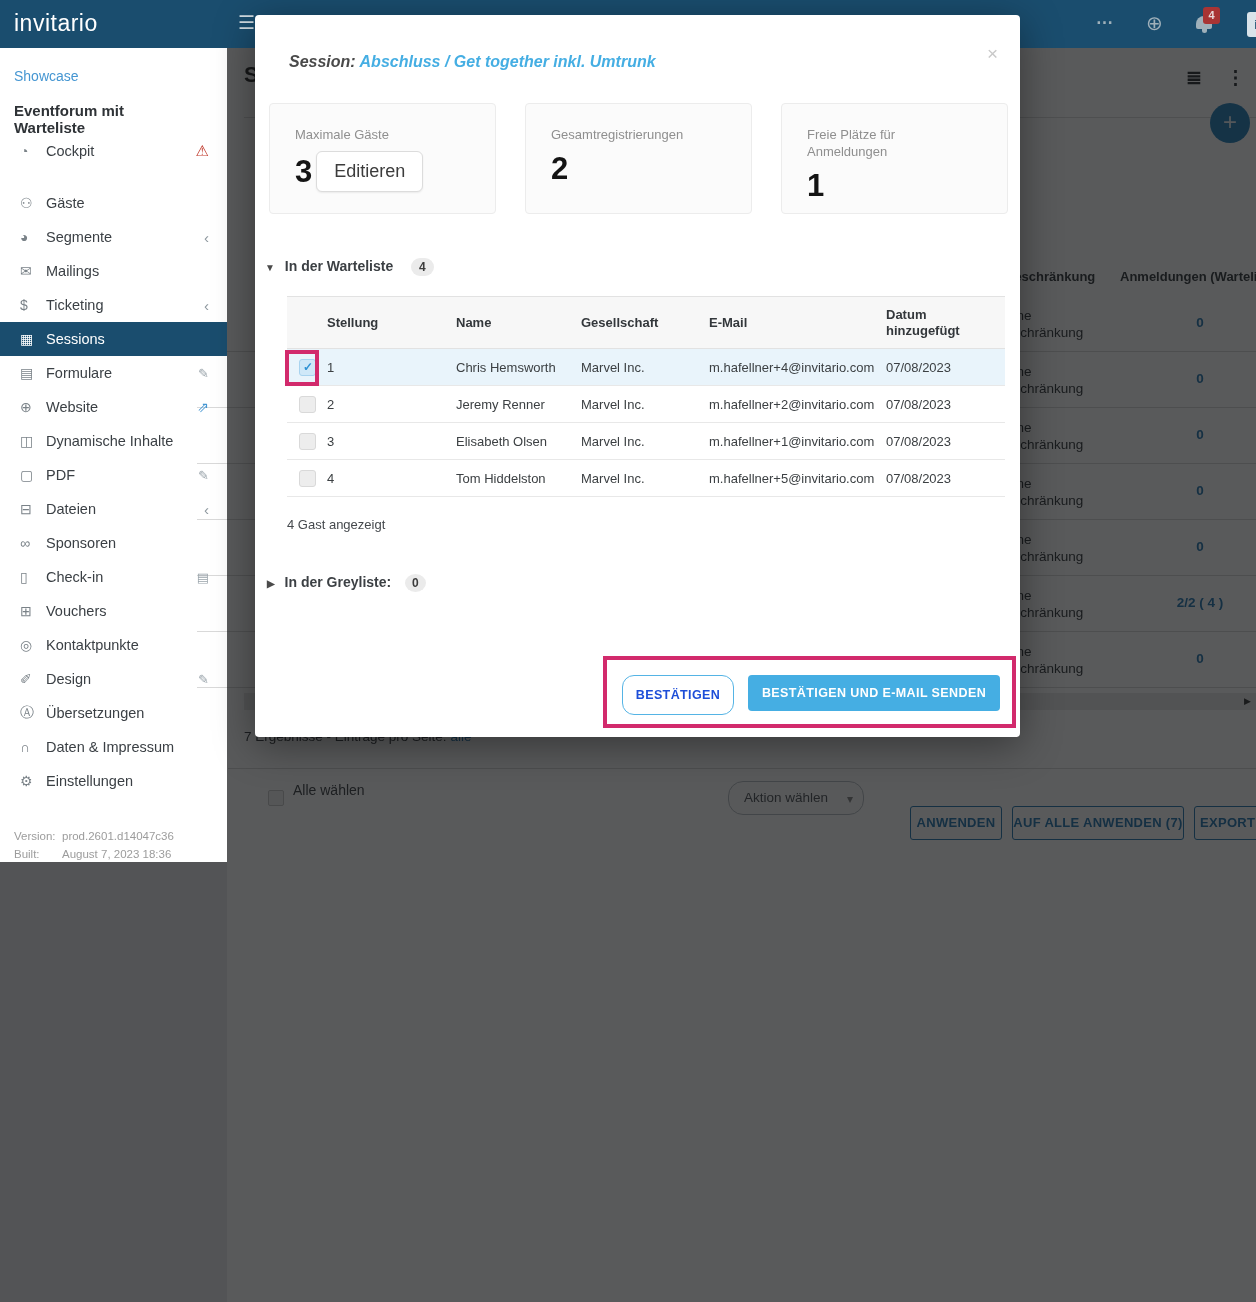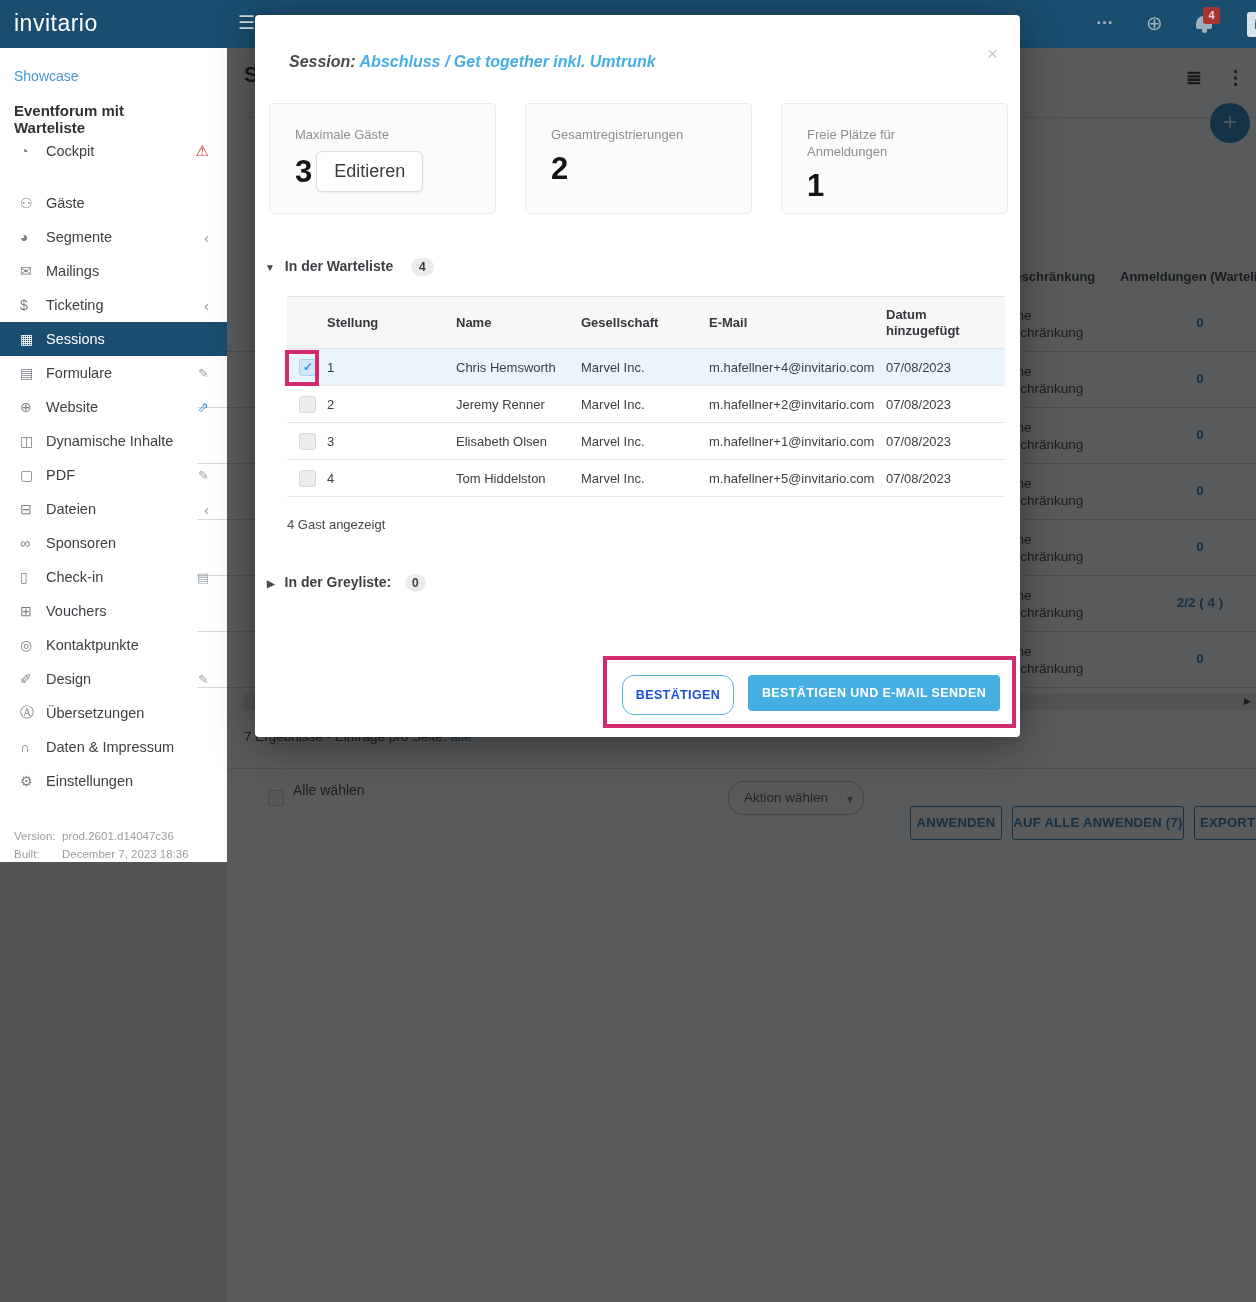--- a/index.html
+++ b/index.html
@@ -284,21 +284,21 @@
 
         </div>
       </div>
     <div class="version">
       <div class="vrow">
           <span class="vlab">Version:</span>
           <span>prod.2601.d14047c36</span>
         </div>
       <div class="vrow">
           <span class="vlab">Built:</span>
-          <span>December 7, 2023 18:36</span>
+          <span>August 7, 2023 18:36</span>
         </div>
     </div>
   </div>
 
   <div class="modal">
     <div class="m-title">
       <span>Session:</span>
       <span class="mlink">Abschluss / Get together inkl. Umtrunk</span>
     </div>
     <div class="m-close">×</div>

